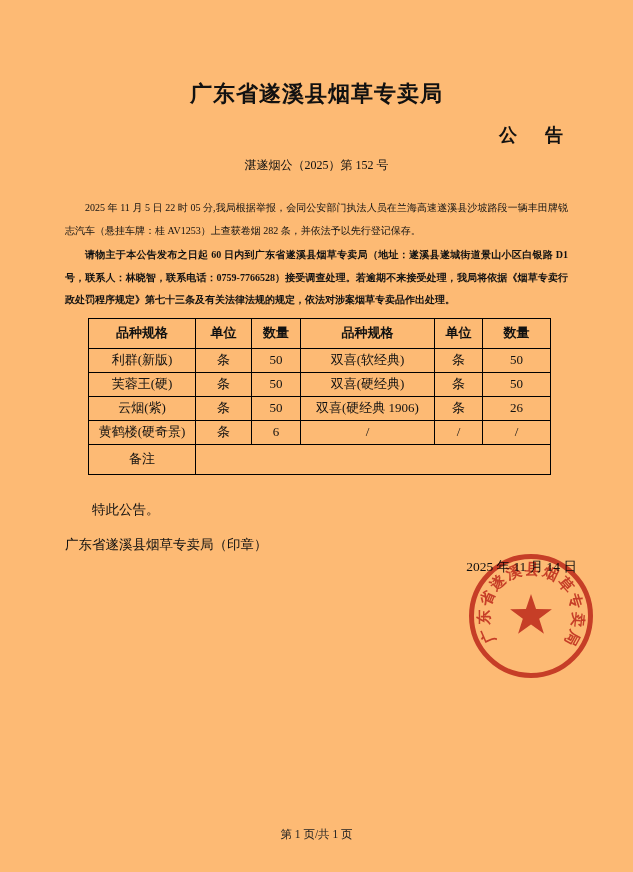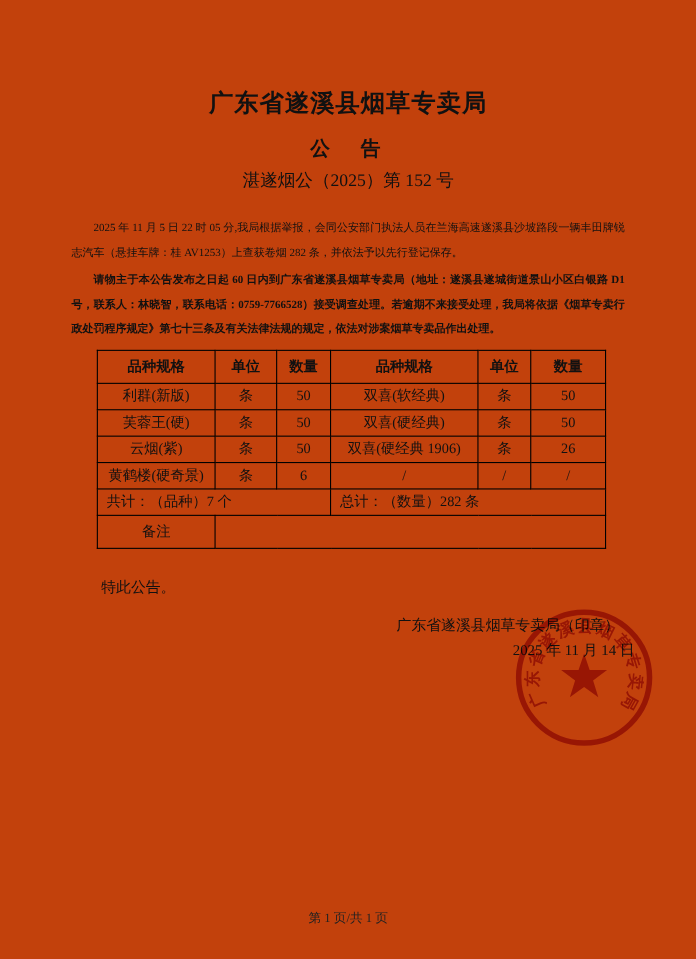--- a/index.html
+++ b/index.html
@@ -3,46 +3,46 @@
 <meta charset="utf-8">
 <style>
   :root { --stamp-red: #c03b3b; }
   * { margin: 0; padding: 0; box-sizing: border-box; }
   html, body { background: #ffffff; }
   .page {
     position: relative;
     width: 633px;
     height: 872px;
     margin: 0 auto;
-    background: #c2410c;
+    background: #fdba74;
     color: #111111;
     font-family: "Liberation Serif", "DejaVu Serif", serif;
     overflow: hidden;
   }
   .content { padding: 0 65px; }
   .title {
     padding-top: 81px;
     text-align: center;
     font-size: 22px;
     line-height: 26px;
     font-weight: 700;
     letter-spacing: 1px;
   }
   .subtitle {
     margin-top: 17px;
-    text-align: center;
+    text-align: right;
     font-size: 18px;
     line-height: 22px;
     font-weight: 700;
     letter-spacing: 5px;
   }
   .doc-number {
     margin-top: 9px;
     text-align: center;
-    font-size: 16px;
+    font-size: 12px;
     line-height: 20px;
   }
   .body-para {
     font-size: 10px;
     line-height: 22.5px;
     text-align: justify;
     text-indent: 2em;
   }
   .para-1 { margin-top: 22px; }
   .para-2 { margin-top: 2px; font-weight: bold; }
@@ -67,21 +67,20 @@
   table.goods tr.remark-row { height: 30px; }
   table.goods tr.totals-row td { text-align: left; padding-left: 8px; }
   .closing {
     margin-top: 24px;
     font-size: 13.5px;
     line-height: 22px;
     text-indent: 2em;
   }
   .signature {
     margin-top: 13px;
-    text-align: right;
     font-size: 13.5px;
     line-height: 22px;
     margin-right: 5px;
   }
   .date {
     text-align: right;
     font-size: 13.5px;
     line-height: 22px;
     margin-right: -9px;
   }
@@ -173,24 +172,20 @@
           <td>26</td>
         </tr>
         <tr class="data-row">
           <td>黄鹤楼(硬奇景)</td>
           <td>条</td>
           <td>6</td>
           <td>/</td>
           <td>/</td>
           <td>/</td>
         </tr>
-        <tr class="totals-row">
-          <td colspan="3">共计：（品种）7 个</td>
-          <td colspan="3">总计：（数量）282 条</td>
-        </tr>
         <tr class="remark-row">
           <td>备注</td>
           <td colspan="5"></td>
         </tr>
       </tbody>
     </table>
 
     <p class="closing">特此公告。</p>
     <div class="signature">广东省遂溪县烟草专卖局（印章）</div>
     <div class="date">2025 年 11 月 14 日</div>

